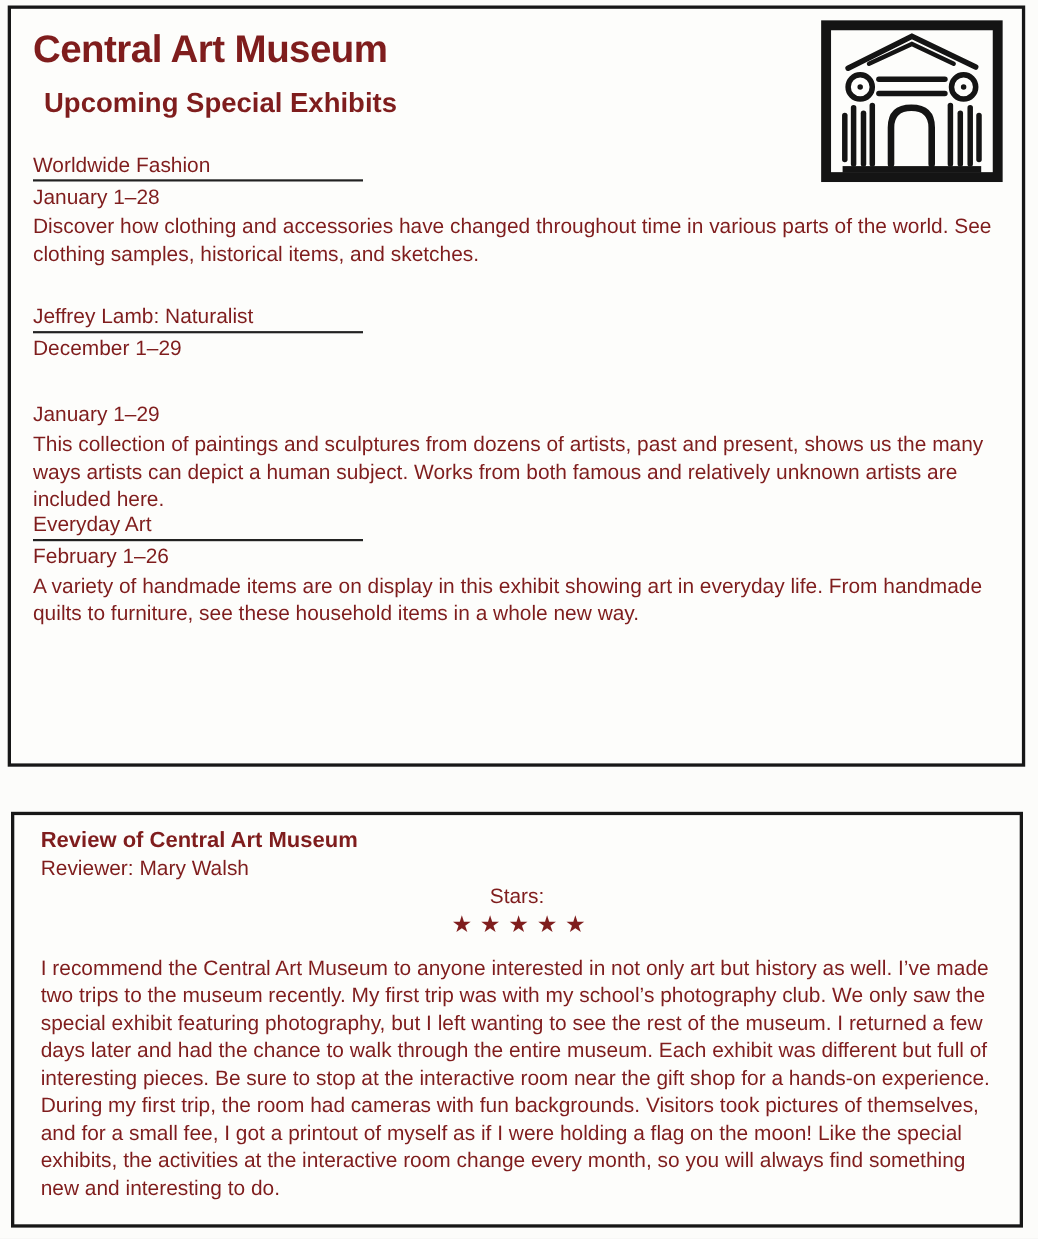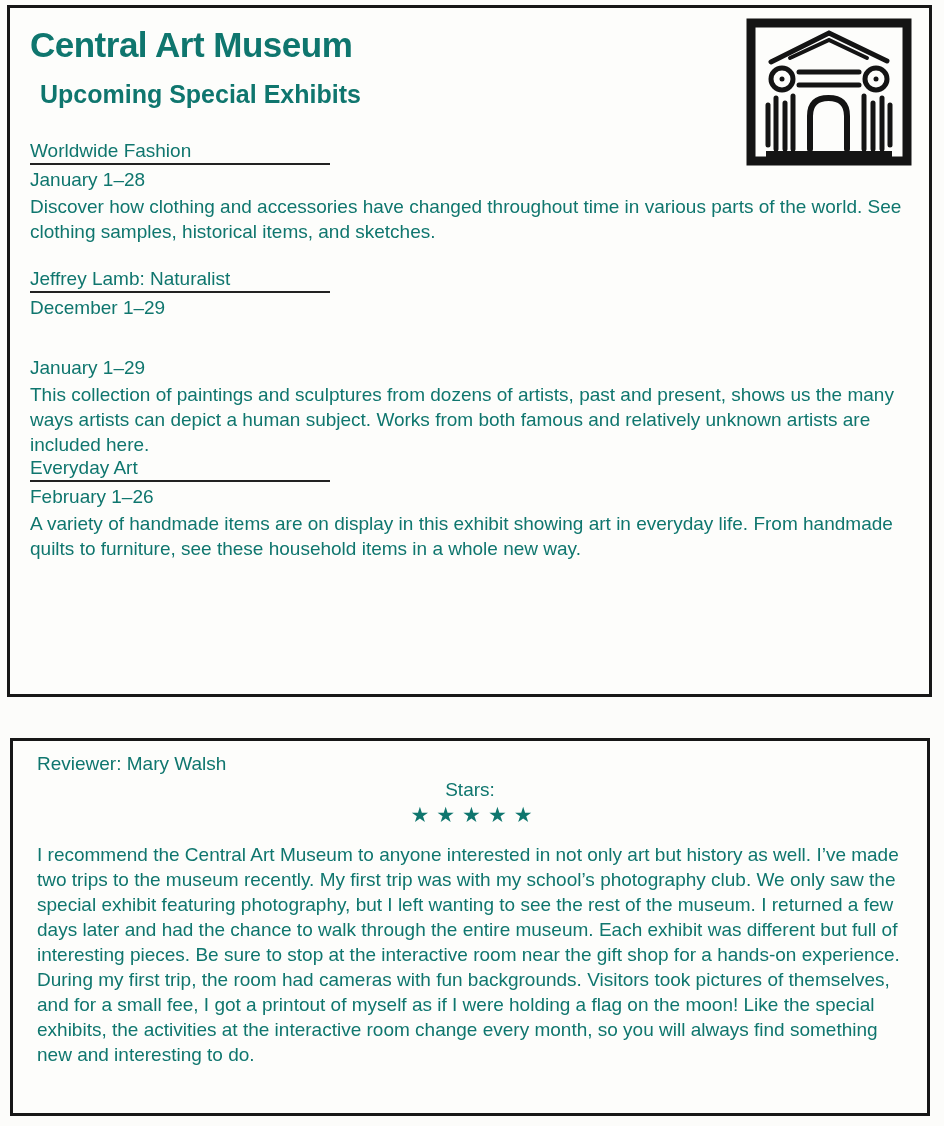--- a/index.html
+++ b/index.html
@@ -6,21 +6,21 @@
     margin: 0;
     padding: 0;
     background: #f4f4f1;
     font-family: "Liberation Sans", sans-serif;
   }
   .page {
     position: relative;
     width: 944px;
     height: 1126px;
     background: #fcfcfa;
-    color: #0f766e;
+    color: #7f1d1d;
     overflow: hidden;
   }
 
   
   .exhibits-panel {
     position: absolute;
     left: 7px;
     top: 5px;
     width: 925px;
     height: 692px;
@@ -46,21 +46,21 @@
     position: absolute;
     top: 10px;
     right: 17px;
     width: 166px;
     height: 148px;
   }
   .museum-icon-box svg { display: block; width: 100%; height: 100%; }
 
   .exhibit-section { margin-left: 4px; }
   .exhibit-section.s1 { margin-top: 30px; }
-  .exhibit-section.s2 { margin-top: 24px; }
+  .exhibit-section.s2 { margin-top: 34px; }
   .exhibit-section.s3 { margin-top: 34px; }
   .exhibit-section.s4 { }
 
   .exhibit-name {
     display: inline-block;
     min-width: 300px;
     font-size: 19px;
     line-height: 22px;
     border-bottom: 2px solid #222;
     padding-bottom: 1px;
@@ -179,20 +179,21 @@
 
     <div class="exhibit-section s4">
       <span class="exhibit-name">Everyday Art</span>
       <div class="exhibit-dates">February 1–26</div>
       <div class="exhibit-desc">A variety of handmade items are on display in this exhibit showing art in everyday life. From handmade quilts to furniture, see these household items in a whole new way.</div>
     </div>
 
   </div>
 
   <div class="review-panel">
+    <div class="review-title">Review of Central Art Museum</div>
     <div class="review-reviewer">Reviewer: Mary Walsh</div>
     <div class="review-stars-row">
       <span>Stars:</span>
       <span class="review-stars">★★★★★</span>
     </div>
     <div class="review-body">I recommend the Central Art Museum to anyone interested in not only art but history as well. I’ve made two trips to the museum recently. My first trip was with my school’s photography club. We only saw the special exhibit featuring photography, but I left wanting to see the rest of the museum. I returned a few days later and had the chance to walk through the entire museum. Each exhibit was different but full of interesting pieces. Be sure to stop at the interactive room near the gift shop for a hands-on experience. During my first trip, the room had cameras with fun backgrounds. Visitors took pictures of themselves, and for a small fee, I got a printout of myself as if I were holding a flag on the moon! Like the special exhibits, the activities at the interactive room change every month, so you will always find something new and interesting to do.</div>
   </div>
 
 </div>
 

